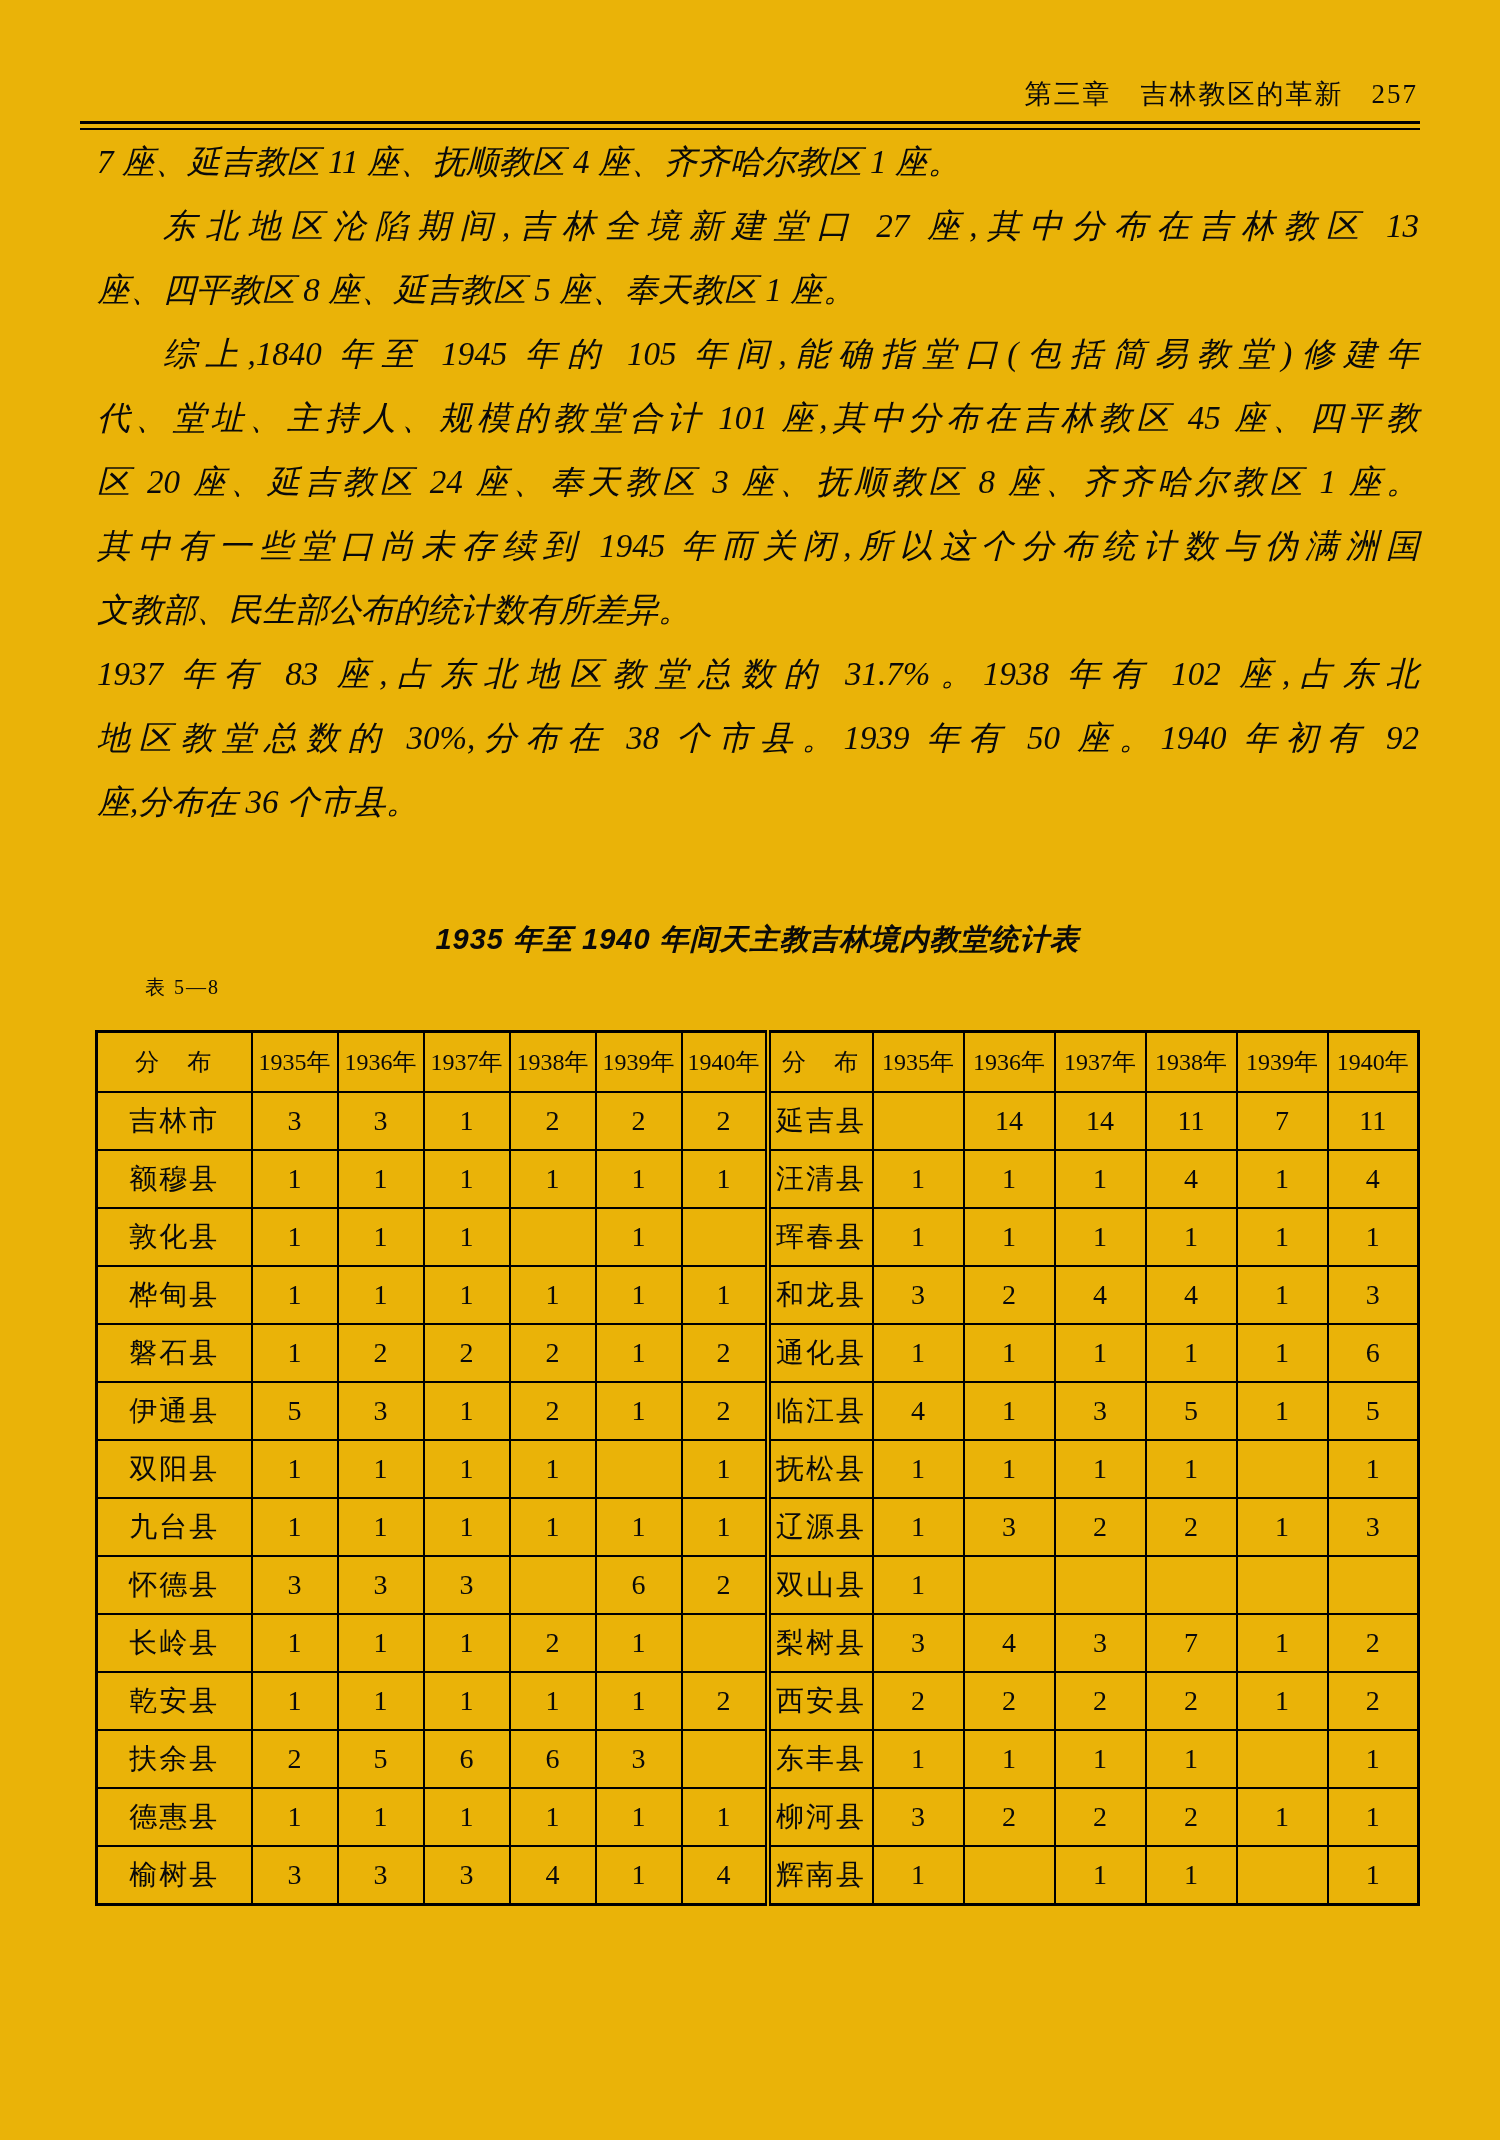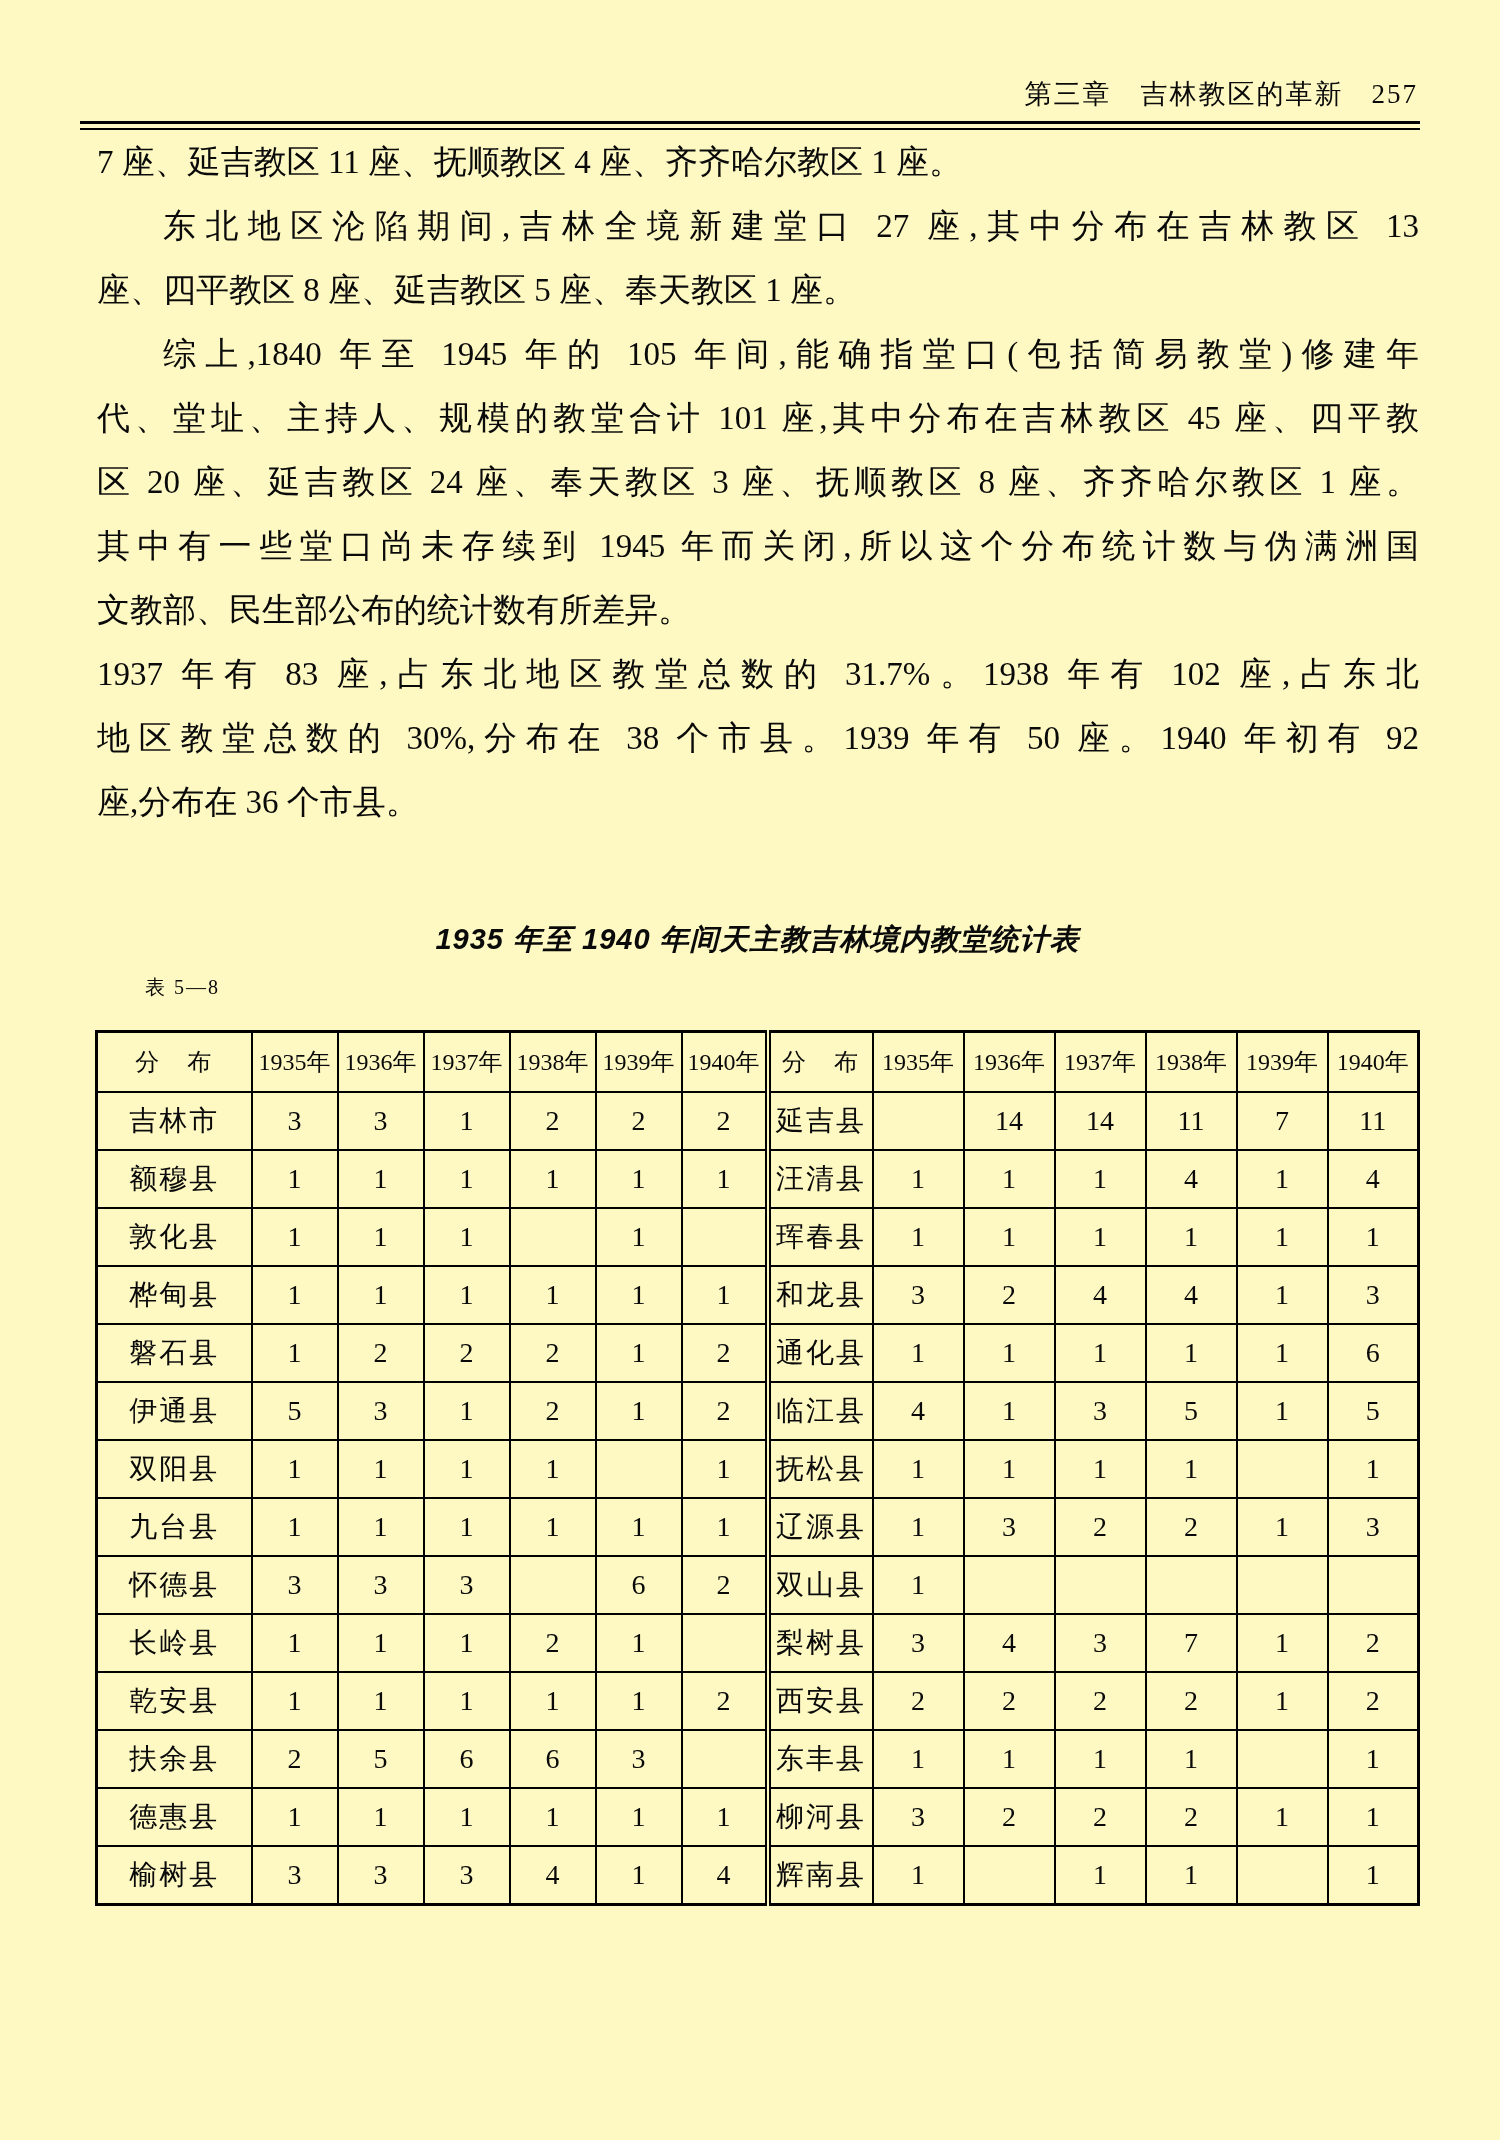--- a/index.html
+++ b/index.html
@@ -1,38 +1,38 @@
 <!DOCTYPE html>
 <html><head>
 <meta charset="utf-8">
 <style>
   html, body { margin:0; padding:0; background:#e8e8e8; }
   .page {
     position:relative;
     width:1500px; height:2140px;
-    background:#fef9c3;
+    background:#eab308;
     font-family:"Liberation Serif","DejaVu Serif",serif;
     color:#0a0a0a;
     overflow:hidden;
   }
   .running-head {
     position:absolute; top:76px; right:82px;
     font-size:27px; letter-spacing:2px;
     display:flex; align-items:baseline; gap:28px;
     white-space:nowrap;
   }
   .header-rule {
     position:absolute; top:121px; left:80px; width:1340px;
     height:4px;
     border-top:3px solid #000;
     border-bottom:2px solid #000;
   }
   .body-text {
     position:absolute; top:130px; left:97px; width:1322px;
-    font-size:33px; line-height:64px;
+    font-size:33px; line-height:64px;font-style:italic;
   }
   .body-text .line { text-align:justify; text-align-last:left; }
   .body-text .line.fill { text-align-last:justify; }
   .body-text .line.indent { text-indent:66px; }
   .table-title {
     position:absolute; top:920px; left:95px; width:1325px;
     text-align:center;
     font-family:"Liberation Sans","DejaVu Sans",sans-serif;
     font-weight:bold; font-size:29px; letter-spacing:1px;font-style:italic;
   }

